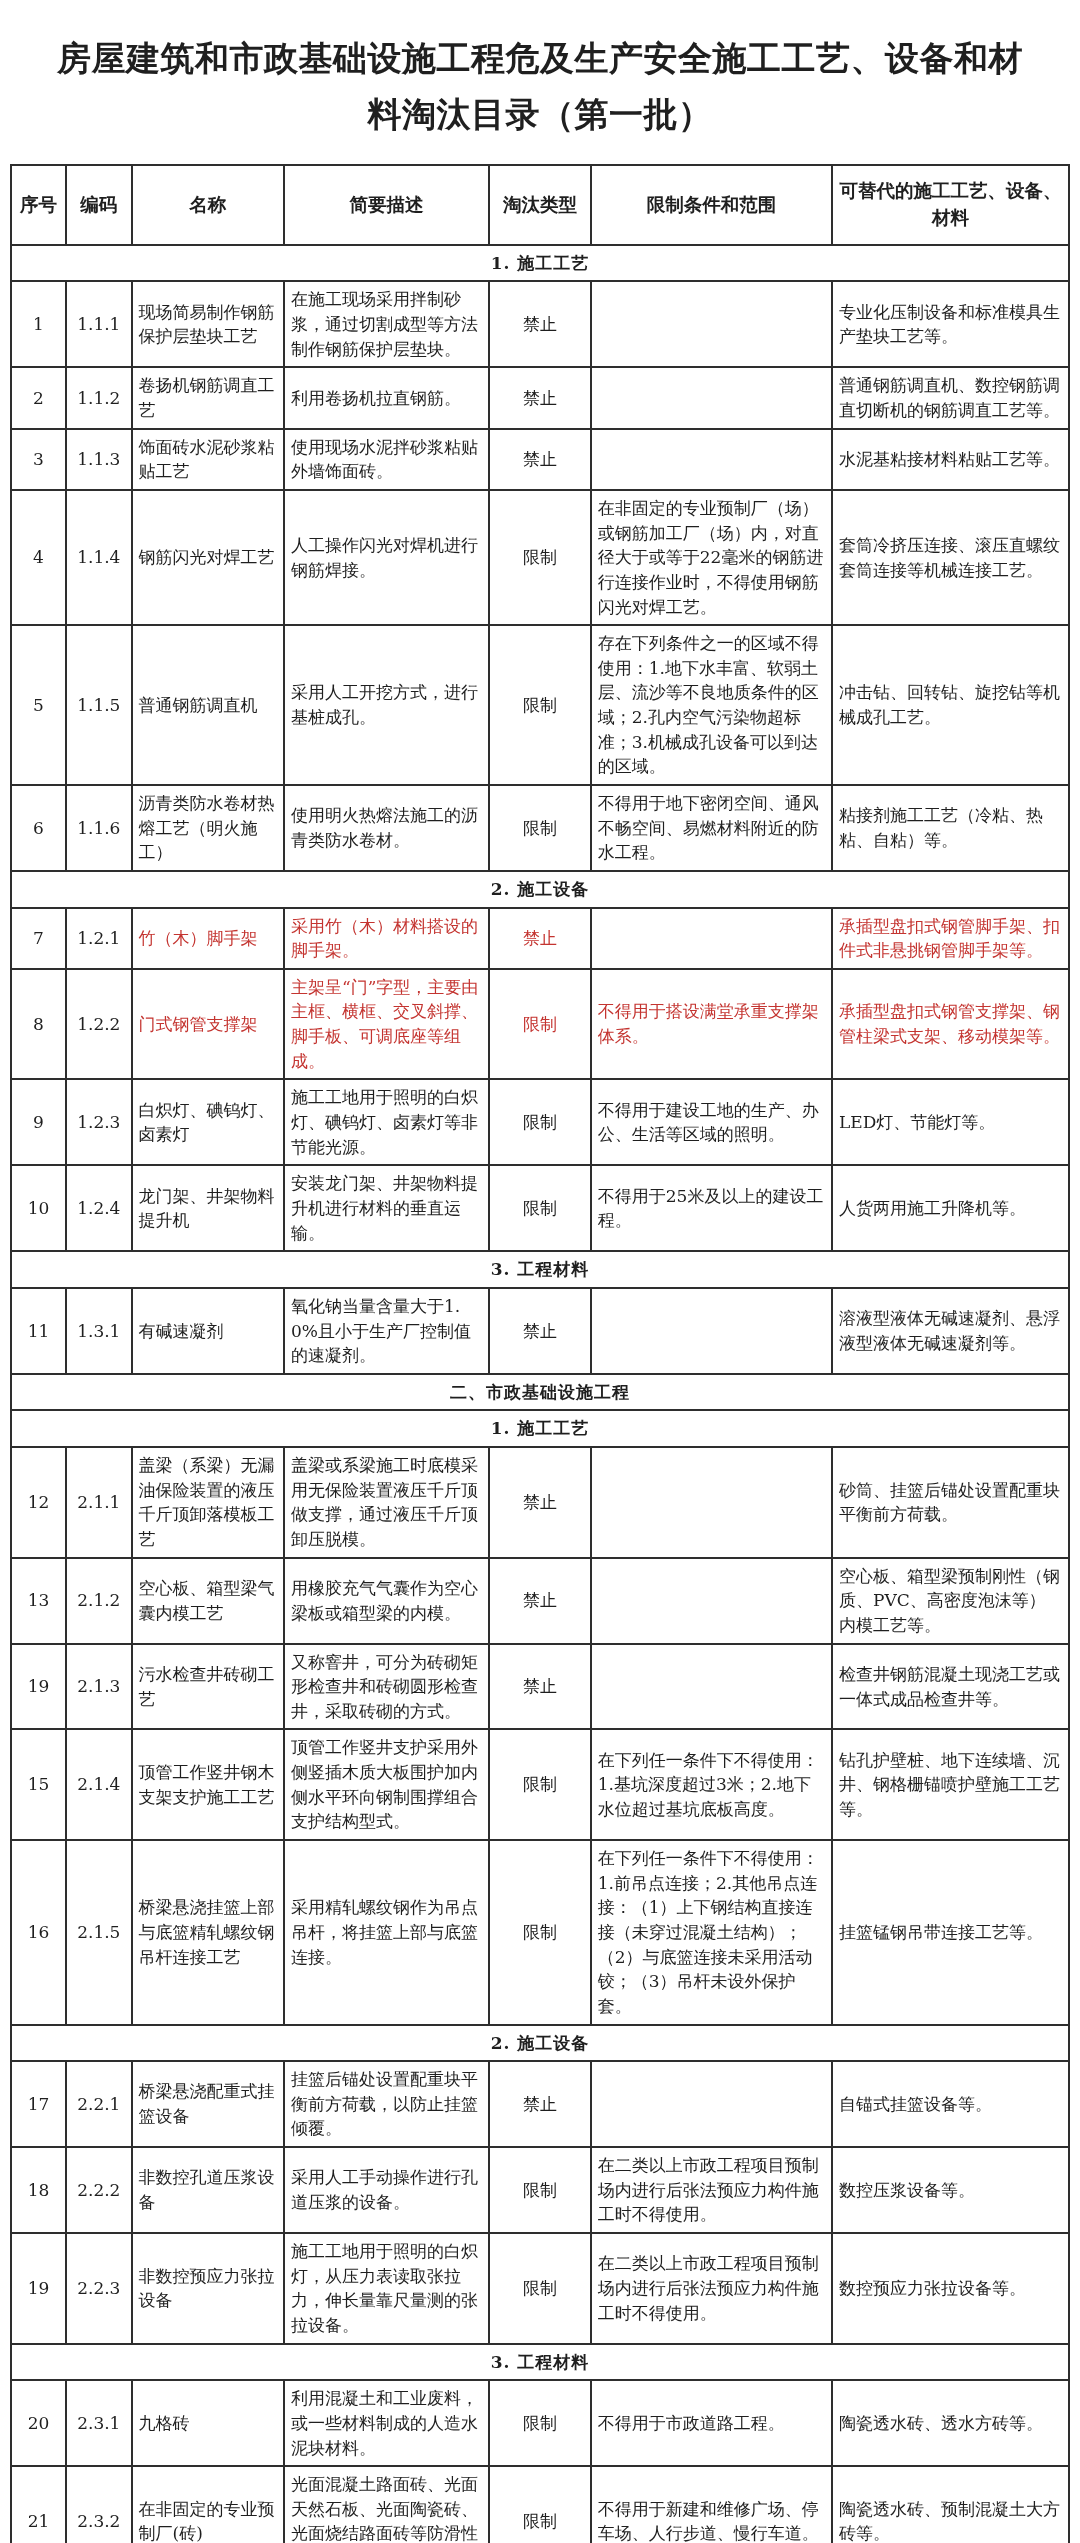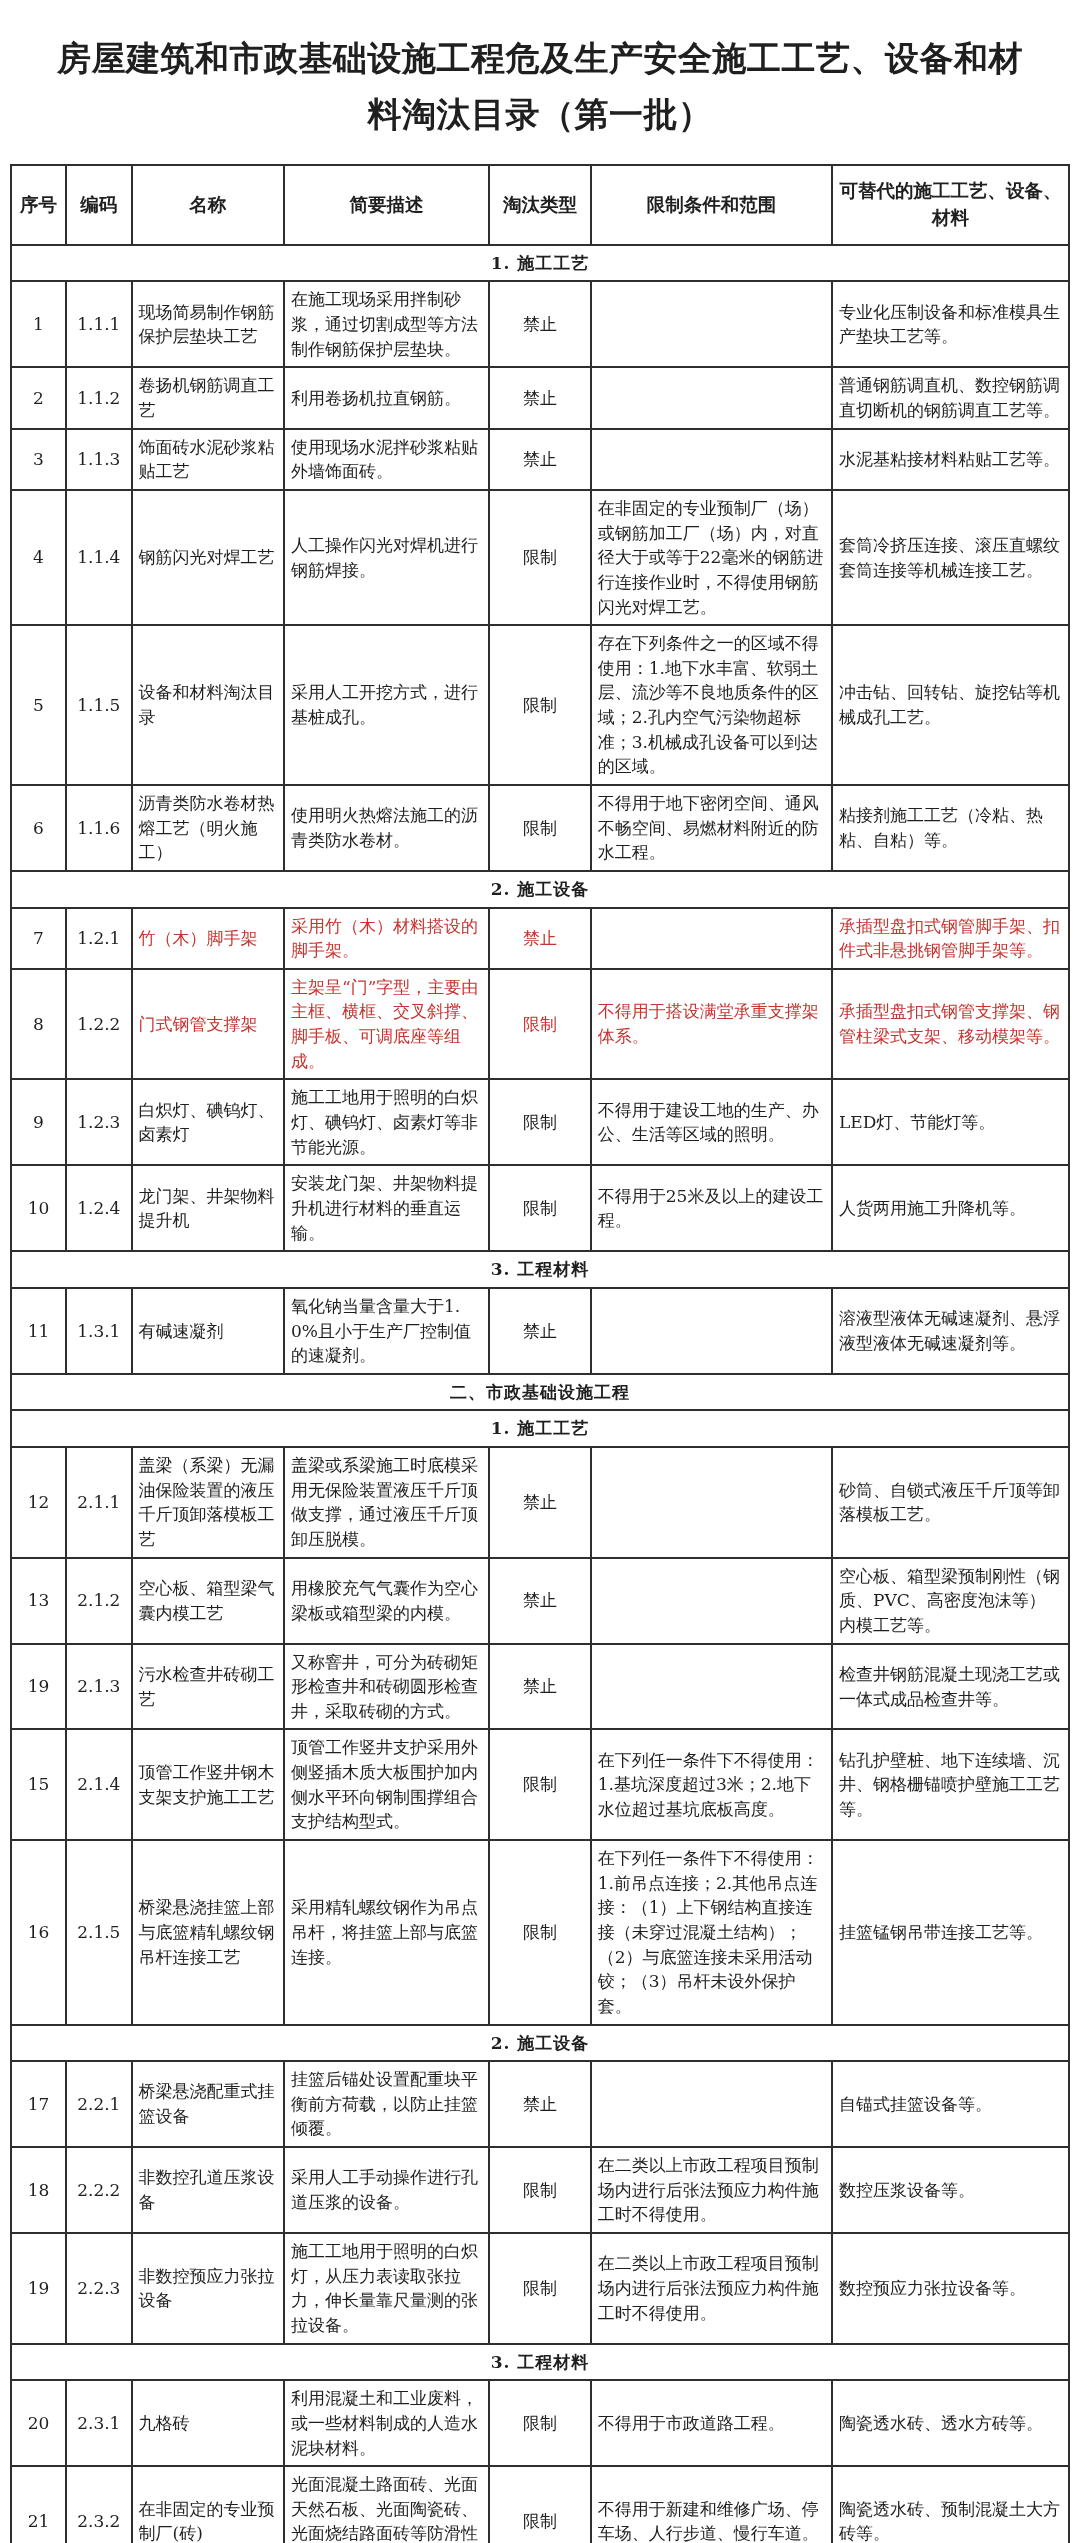--- a/index.html
+++ b/index.html
@@ -125,21 +125,21 @@
           <td class="c-code">1.1.4</td>
           <td class="c-name">钢筋闪光对焊工艺</td>
           <td class="c-desc">人工操作闪光对焊机进行钢筋焊接。</td>
           <td class="c-elim">限制</td>
           <td class="c-restrict">在非固定的专业预制厂（场）或钢筋加工厂（场）内，对直径大于或等于22毫米的钢筋进行连接作业时，不得使用钢筋闪光对焊工艺。</td>
           <td class="c-alt">套筒冷挤压连接、滚压直螺纹套筒连接等机械连接工艺。</td>
         </tr>
         <tr class="item-row">
           <td class="c-no">5</td>
           <td class="c-code">1.1.5</td>
-          <td class="c-name">设备和材料淘汰目录</td>
+          <td class="c-name">普通钢筋调直机</td>
           <td class="c-desc">采用人工开挖方式，进行基桩成孔。</td>
           <td class="c-elim">限制</td>
           <td class="c-restrict">存在下列条件之一的区域不得使用：1.地下水丰富、软弱土层、流沙等不良地质条件的区域；2.孔内空气污染物超标准；3.机械成孔设备可以到达的区域。</td>
           <td class="c-alt">冲击钻、回转钻、旋挖钻等机械成孔工艺。</td>
         </tr>
         <tr class="item-row">
           <td class="c-no">6</td>
           <td class="c-code">1.1.6</td>
           <td class="c-name">沥青类防水卷材热熔工艺（明火施工）</td>
           <td class="c-desc">使用明火热熔法施工的沥青类防水卷材。</td>
@@ -204,21 +204,21 @@
         <tr>
           <td colspan="7" class="subsection">1. 施工工艺</td>
         </tr>
         <tr class="item-row">
           <td class="c-no">12</td>
           <td class="c-code">2.1.1</td>
           <td class="c-name">盖梁（系梁）无漏油保险装置的液压千斤顶卸落模板工艺</td>
           <td class="c-desc">盖梁或系梁施工时底模采用无保险装置液压千斤顶做支撑，通过液压千斤顶卸压脱模。</td>
           <td class="c-elim">禁止</td>
           <td class="c-restrict"></td>
-          <td class="c-alt">砂筒、自锁式液压千斤顶等卸落模板工艺。</td>
+          <td class="c-alt">砂筒、挂篮后锚处设置配重块平衡前方荷载。</td>
         </tr>
         <tr class="item-row">
           <td class="c-no">13</td>
           <td class="c-code">2.1.2</td>
           <td class="c-name">空心板、箱型梁气囊内模工艺</td>
           <td class="c-desc">用橡胶充气气囊作为空心梁板或箱型梁的内模。</td>
           <td class="c-elim">禁止</td>
           <td class="c-restrict"></td>
           <td class="c-alt">空心板、箱型梁预制刚性（钢质、PVC、高密度泡沫等）内模工艺等。</td>
         </tr>

